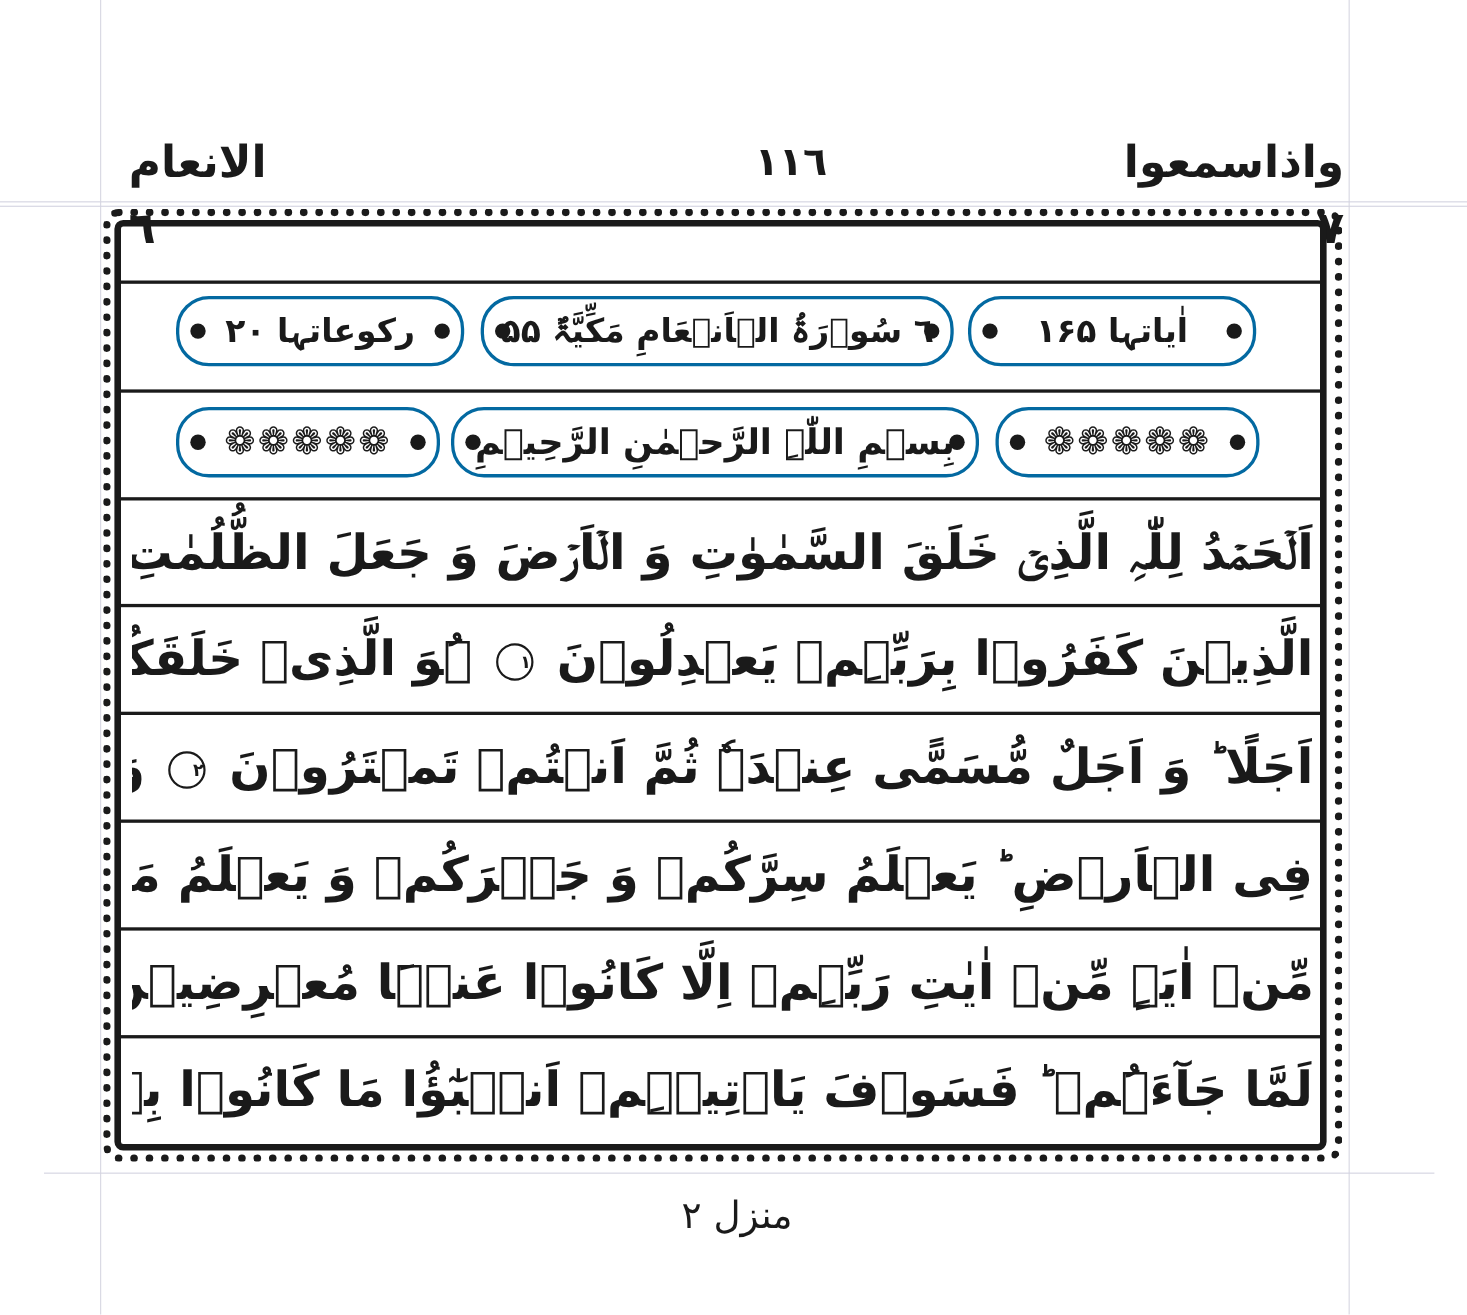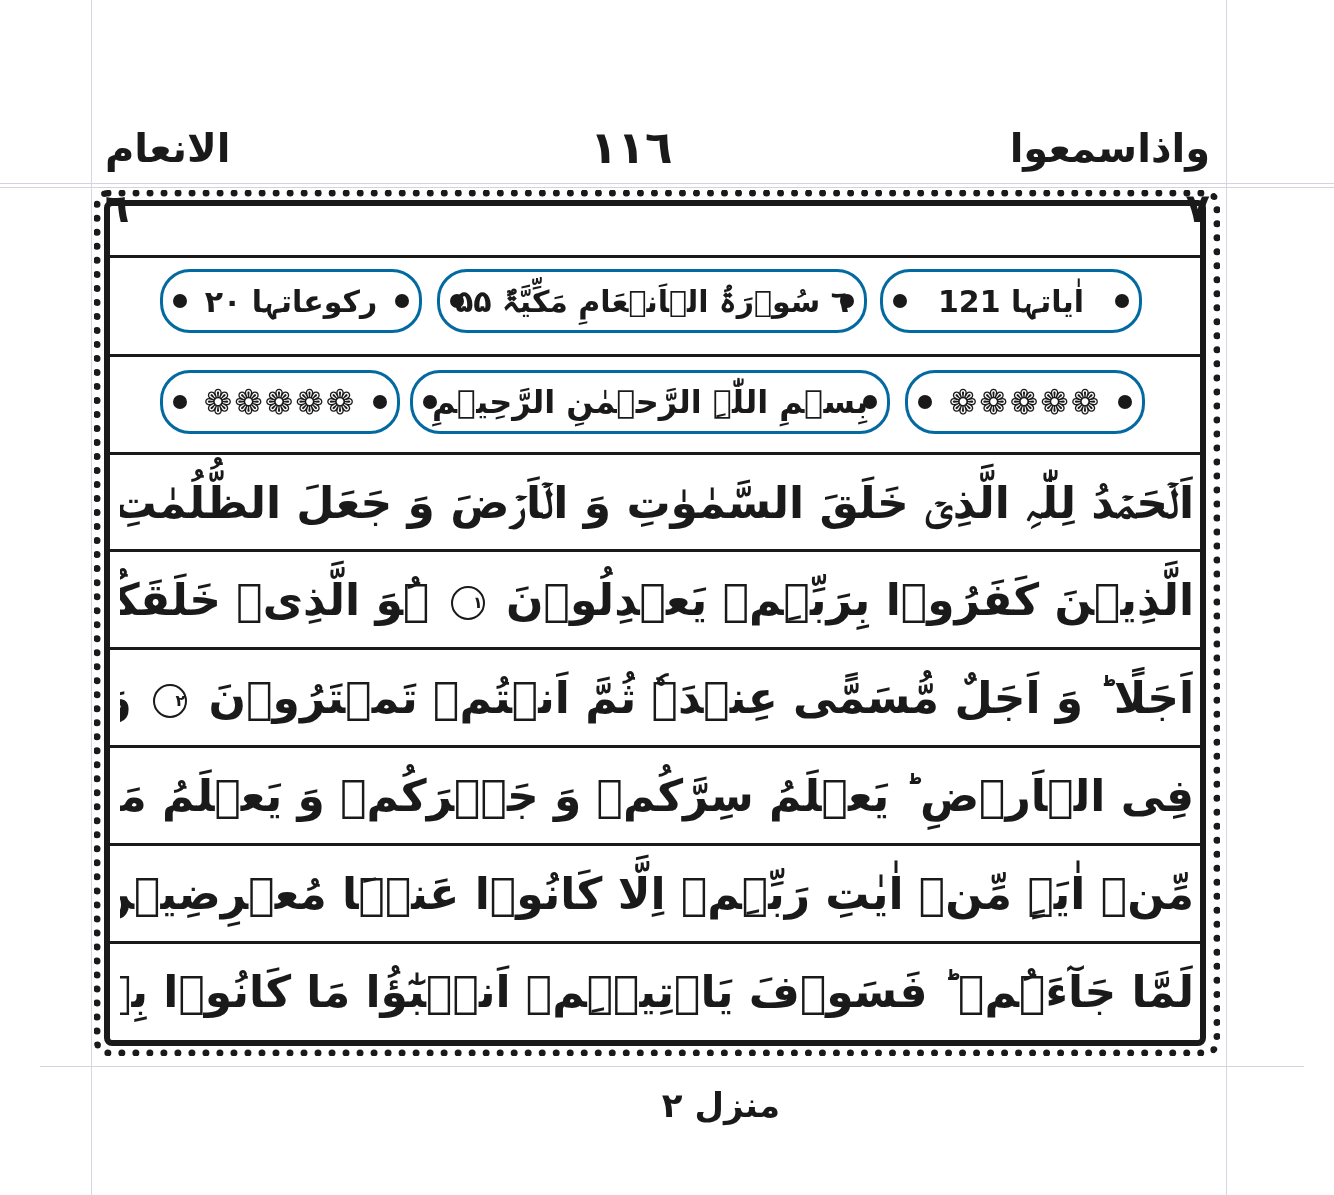--- a/index.html
+++ b/index.html
@@ -1,23 +1,23 @@
 <!DOCTYPE html>
 <html><head>
 <meta charset="utf-8">
 <style>
   html, body { margin:0; padding:0; background:#ffffff; }
   body { width:1334px; height:1195px; position:relative; overflow:hidden;
          font-family:"DejaVu Sans", sans-serif; color:#1a1a1a; }
   .guide-v { position:absolute; top:0; bottom:0; width:1px; background:#d6d6e2; }
   .guide-h { position:absolute; left:0; right:0; height:1px; background:#d3d3e0; }
   .running-head { position:absolute; top:118px; font-size:40px; font-weight:bold;
-                  direction:rtl; line-height:60px; letter-spacing:-1px; }
+                  direction:rtl; line-height:60px; letter-spacing:-1px;margin-left:12px; }
   .rh-right { left:1060px; width:150px; }
-  .rh-center { left:590px; width:150px; text-align:left; font-size:45px; }
+  .rh-center { left:590px; width:150px; text-align:right; font-size:36px; }
   .rh-left { left:105px; width:140px; text-align:left; }
   .frame-outer { position:absolute; left:94px; top:190px; width:1126px; height:866px;
                  box-sizing:border-box; border:7px dotted #1a1a1a; border-radius:14px; }
   .frame-inner { position:absolute; left:104px; top:200px; width:1102px; height:846px;
                  box-sizing:border-box; border:6px solid #1a1a1a; border-radius:8px; }
   .row-line { position:absolute; left:110px; width:1090px; height:3px; background:#1a1a1a; }
   .cartouche { position:absolute; height:64px; box-sizing:border-box;
                border:3px solid #0369a1; border-radius:30px;
                display:flex; align-items:center; justify-content:center;
                direction:rtl; font-weight:bold; font-size:30px; }
@@ -27,22 +27,22 @@
   .cartouche::before { left:10px; }
   .cartouche::after { right:10px; }
   .orn-fill { letter-spacing:2px; font-size:34px; }
   .verse-line { position:absolute; left:120px; width:1074px; height:96px;
                 direction:rtl; text-align:justify; text-align-last:justify;
                 font-family:"DejaVu Sans", sans-serif; font-weight:bold;
                 font-size:44px; line-height:96px; white-space:nowrap; overflow:hidden; }
   .ayah-mark { display:inline-block; width:30px; height:30px; border:2px solid #1a1a1a;
                border-radius:50%; font-size:16px; line-height:30px; text-align:center;
                vertical-align:middle; margin:0 6px; }
-  .footer { position:absolute; top:1085px; left:560px; width:220px; text-align:right;
-            direction:rtl; font-size:34px; font-weight:bold; }
+  .footer { position:absolute; top:1085px; left:560px; width:220px; text-align:center;
+            direction:rtl; font-size:34px; font-weight:normal; }
 </style>
 </head>
 <body>
 
 <div class="guide-v" style="left:91px"></div>
 <div class="guide-v" style="left:1226px"></div>
 <div class="guide-h" style="top:183px"></div>
 <div class="guide-h" style="top:187px"></div>
 <div class="guide-h" style="top:1066px;left:40px;right:30px"></div>
 
@@ -56,21 +56,21 @@
 <div class="row-line" style="top:255px"></div>
 <div class="row-line" style="top:354px"></div>
 <div class="row-line" style="top:452px"></div>
 <div class="row-line" style="top:549px"></div>
 <div class="row-line" style="top:647px"></div>
 <div class="row-line" style="top:745px"></div>
 <div class="row-line" style="top:843px"></div>
 <div class="row-line" style="top:941px"></div>
 
 <div class="cartouche" style="left:880px;top:269px;width:262px">
-  <span>اٰیاتہا 121</span>
+  <span>اٰیاتہا ۱۶۵</span>
 </div>
 <div class="cartouche" style="left:437px;top:269px;width:430px">
   <span>٦ سُوۡرَۃُ الۡاَنۡعَامِ مَکِّیَّۃٌ ۵۵</span>
 </div>
 <div class="cartouche" style="left:160px;top:269px;width:262px">
   <span>رکوعاتہا ۲۰</span>
 </div>
 
 <div class="cartouche" style="left:905px;top:370px;width:240px">
   <span class="orn-fill">❁❁❁❁❁</span>

